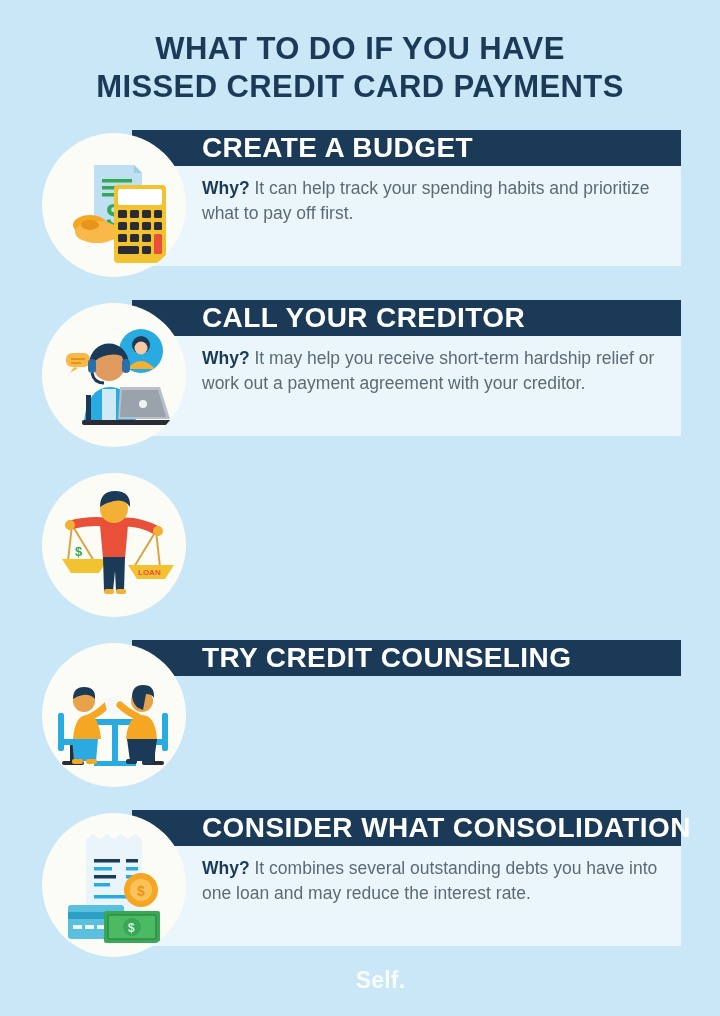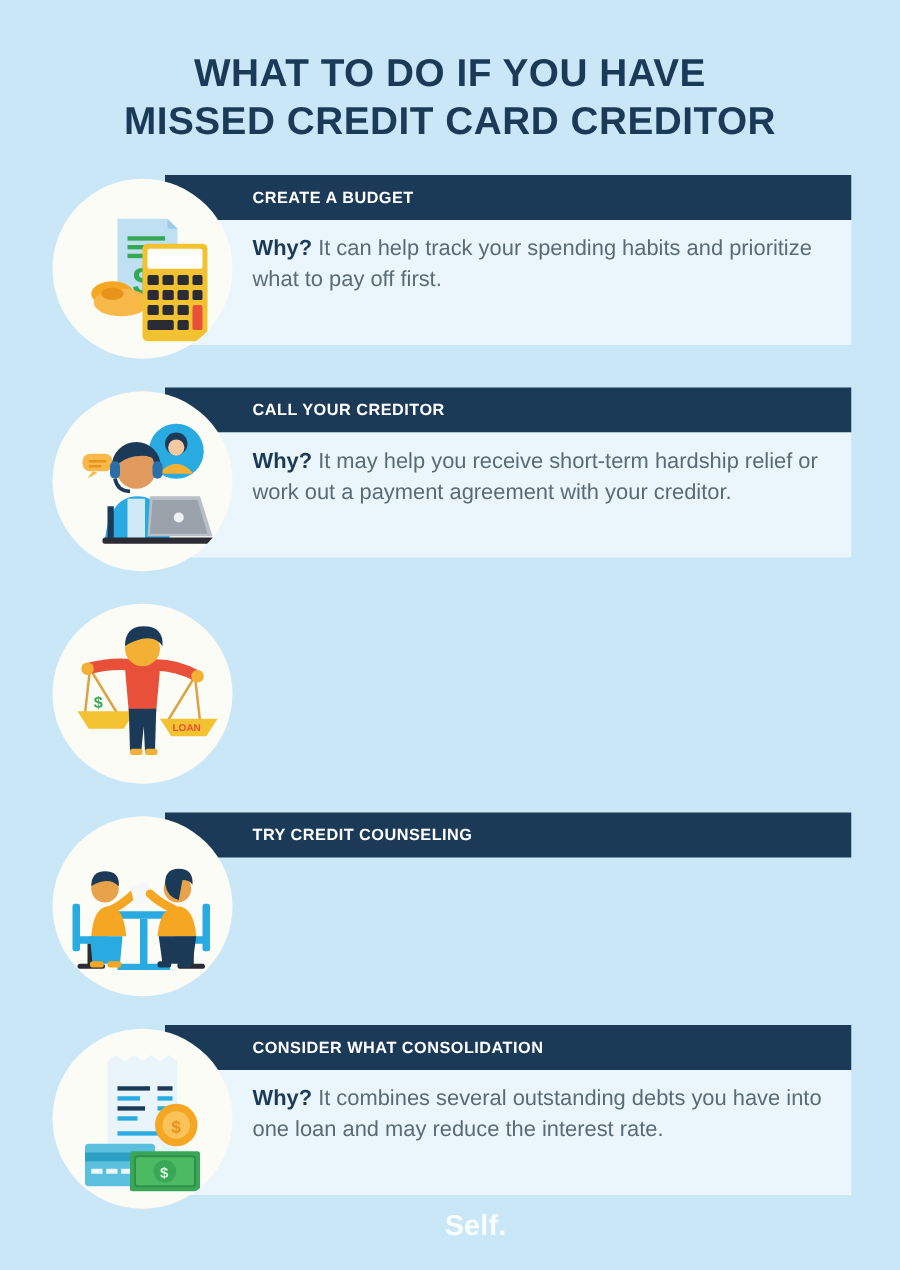--- a/index.html
+++ b/index.html
@@ -11,21 +11,21 @@
   }
 
   body {
     background: #c9e7f7;
     font-family: "Liberation Sans", sans-serif;
     position: relative;
   }
 
   
   .title {
-    padding: 40px 26px 0 26px;
+    padding: 30px 26px 0 26px;
     text-align: center;
     color: #1b3a57;
     font-weight: bold;
     font-size: 31px;
     line-height: 1.22;
     letter-spacing: 0.4px;
   }
   .title .line { display: block; white-space: nowrap; }
 
   
@@ -66,21 +66,21 @@
 
   .card-header {
     background: #1b3a57;
     height: 36px;
     display: flex;
     align-items: center;
     padding-left: 70px;
   }
   .card-header .heading {
     color: #ffffff;
-    font-size: 13px;
+    font-size: 28px;
     font-weight: bold;
     letter-spacing: 0.4px;
     white-space: nowrap;
   }
 
   .card-body {
     background: #eaf6fc;
     min-height: 100px;
     padding: 10px 16px 12px 70px;
   }
@@ -109,21 +109,21 @@
     letter-spacing: 0.2px;
     opacity: 0.92;
     margin-left: 41px;
   }
 </style>
 </head>
 <body>
 
 <div class="title">
   <span class="line">WHAT TO DO IF YOU HAVE</span>
-  <span class="line">MISSED CREDIT CARD CREDITOR</span>
+  <span class="line">MISSED CREDIT CARD PAYMENTS</span>
 </div>
 
 <div class="sections">
 
   <div class="section">
     <div class="card">
       <div class="card-header">
         <span class="heading">CREATE A BUDGET</span>
       </div>
       <div class="card-body">

